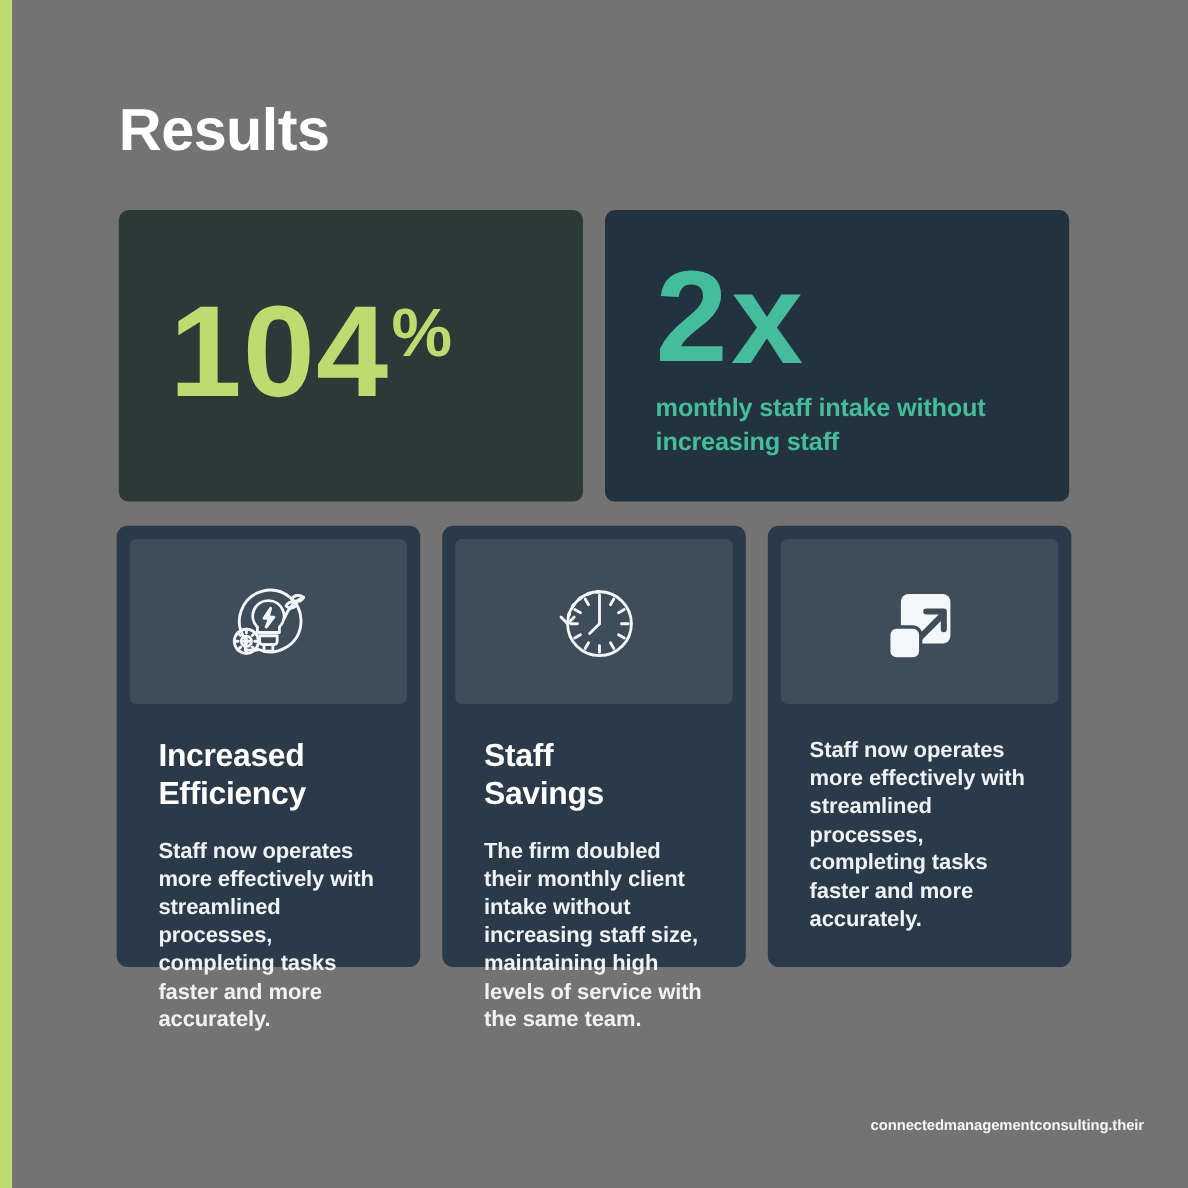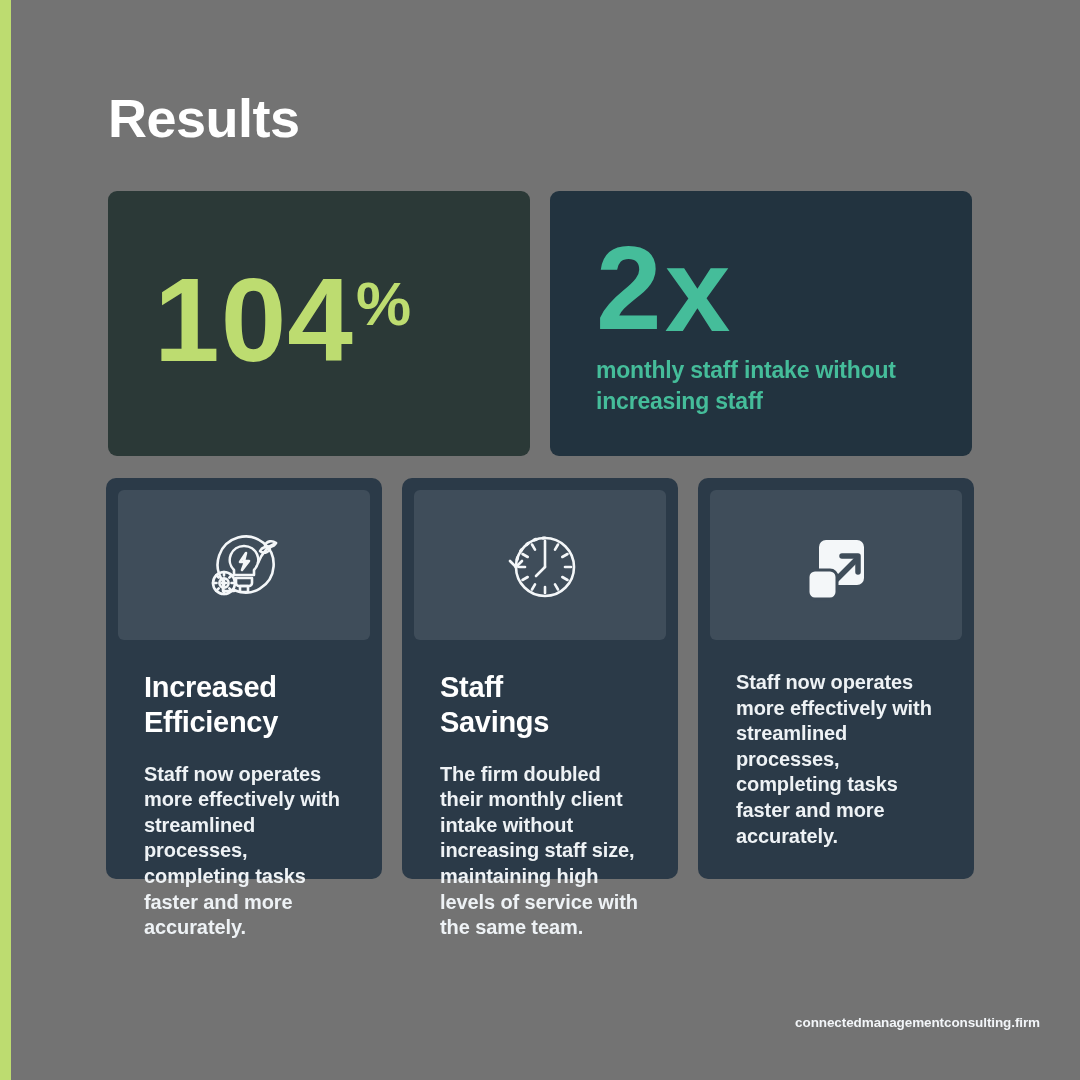--- a/index.html
+++ b/index.html
@@ -211,15 +211,15 @@
           </svg>
         </span>
       </div>
       <div class="feature-body">
         <div class="feature-desc">Staff now operates more effectively with streamlined processes, completing tasks faster and more accurately.</div>
       </div>
     </div>
 
   </div>
 
-  <div class="footer-url">connectedmanagementconsulting.firm</div>
+  <div class="footer-url">connectedmanagementconsulting.their</div>
 
 </div>
 
 </body></html>

